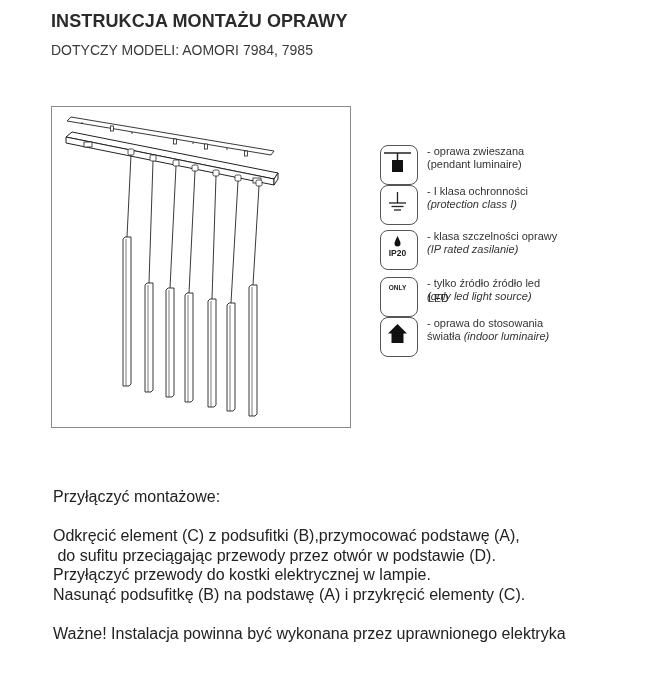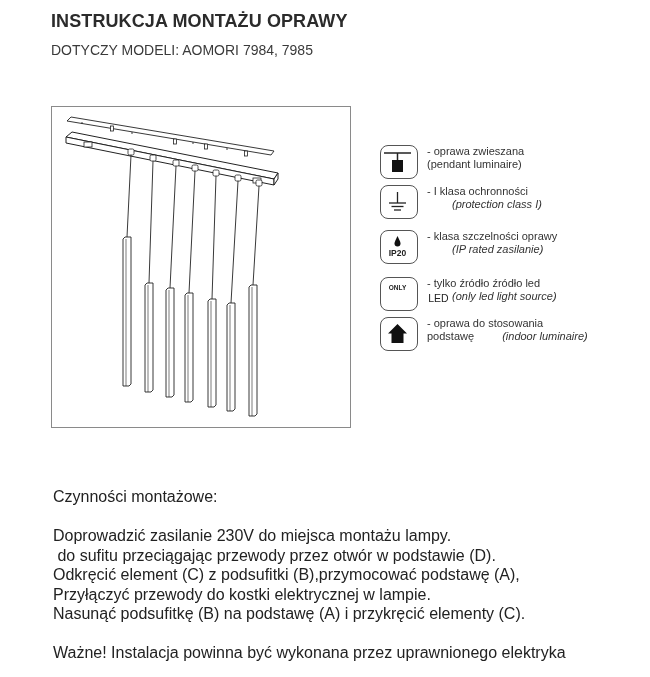--- a/index.html
+++ b/index.html
@@ -4,24 +4,24 @@
 <style>
   html, body { margin: 0; padding: 0; background: #ffffff; }
   body { width: 650px; height: 677px; position: relative; overflow: hidden;
          font-family: "Liberation Sans", sans-serif; color: #222; }
   .title { position: absolute; left: 51px; top: 11px; font-size: 18px; font-weight: bold; color: #2b2b2b; letter-spacing: 0.1px; }
   .subtitle { position: absolute; left: 51px; top: 31px; font-size: 14px; color: #3a3a3a; margin-top: 11px; }
   .frame { position: absolute; left: 51px; top: 106px; width: 300px; height: 322px; border: 1.5px solid #8a8a8a; box-sizing: border-box; }
   .frame svg { position: absolute; left: 0; top: 0; }
   .legend { position: absolute; left: 380px; top: 145px; width: 260px; }
   .legend-item { position: absolute; left: 0; width: 260px; }
-  .icon-box { position: absolute; left: 0; top: 0; width: 36px; height: 34px; border: 1.5px solid #555; border-radius: 8px; box-sizing: border-box; background: #fff; padding-left: 36px; }
+  .icon-box { position: absolute; left: 0; top: 0; width: 36px; height: 40px; border: 1.5px solid #555; border-radius: 8px; box-sizing: border-box; background: #fff; padding-left: 36px; }
   .icon-box svg { position: absolute; left: 0; top: 0; }
   .legend-text { position: absolute; left: 47px; top: 0; font-size: 11px; line-height: 12.5px; color: #333; white-space: nowrap; }
-  .legend-text .en { font-style: italic; margin-left: 25px; }
+  .legend-text .en { font-style: italic; }
   .only-led-top { position: absolute; left: 0; width: 33px; top: 6px; text-align: center; font-size: 6.5px; font-weight: bold; color: #222; }
   .only-led-bot { position: absolute; left: 0; width: 33px; top: 14px; text-align: center; font-size: 10.5px; font-weight: normal; color: #222; margin-left: 41px; }
   .ip-text { position: absolute; left: 0; width: 33px; top: 17px; text-align: center; font-size: 8.5px; font-weight: bold; color: #222; }
   .instructions { position: absolute; left: 53px; top: 487px; font-size: 16px; line-height: 19.5px; color: #222; }
   .instructions p { margin: 0; white-space: pre; }
   .gap { height: 19.5px; }
 </style>
 </head>
 <body>
 
@@ -131,28 +131,27 @@
   </div>
 
   <div class="legend-item" style="top:172px;">
     <div class="icon-box">
       <svg width="33" height="31">
         <path d="M16.5 6 L26 15.5 L22.5 15.5 L22.5 25 L10.5 25 L10.5 15.5 L7 15.5 Z" fill="#111"></path>
       </svg>
     </div>
     <div class="legend-text">
       <div>- oprawa do stosowania</div>
-      <div><span>podstawę</span> <span class="en">(indoor luminaire)</span></div>
+      <div><span>światła</span> <span class="en">(indoor luminaire)</span></div>
     </div>
   </div>
 </div>
 
 <div class="instructions">
-  <p>Czynności montażowe:</p>
+  <p>Przyłączyć montażowe:</p>
   <div class="gap"></div>
-  <p>Doprowadzić zasilanie 230V do miejsca montażu lampy.</p>
+  <p>Odkręcić element (C) z podsufitki (B),przymocować podstawę (A),</p>
   <p> do sufitu przeciągając przewody przez otwór w podstawie (D).</p>
-  <p>Odkręcić element (C) z podsufitki (B),przymocować podstawę (A),</p>
   <p>Przyłączyć przewody do kostki elektrycznej w lampie.</p>
   <p>Nasunąć podsufitkę (B) na podstawę (A) i przykręcić elementy (C).</p>
   <div class="gap"></div>
   <p>Ważne! Instalacja powinna być wykonana przez uprawnionego elektryka</p>
 </div>
 
 </body></html>

